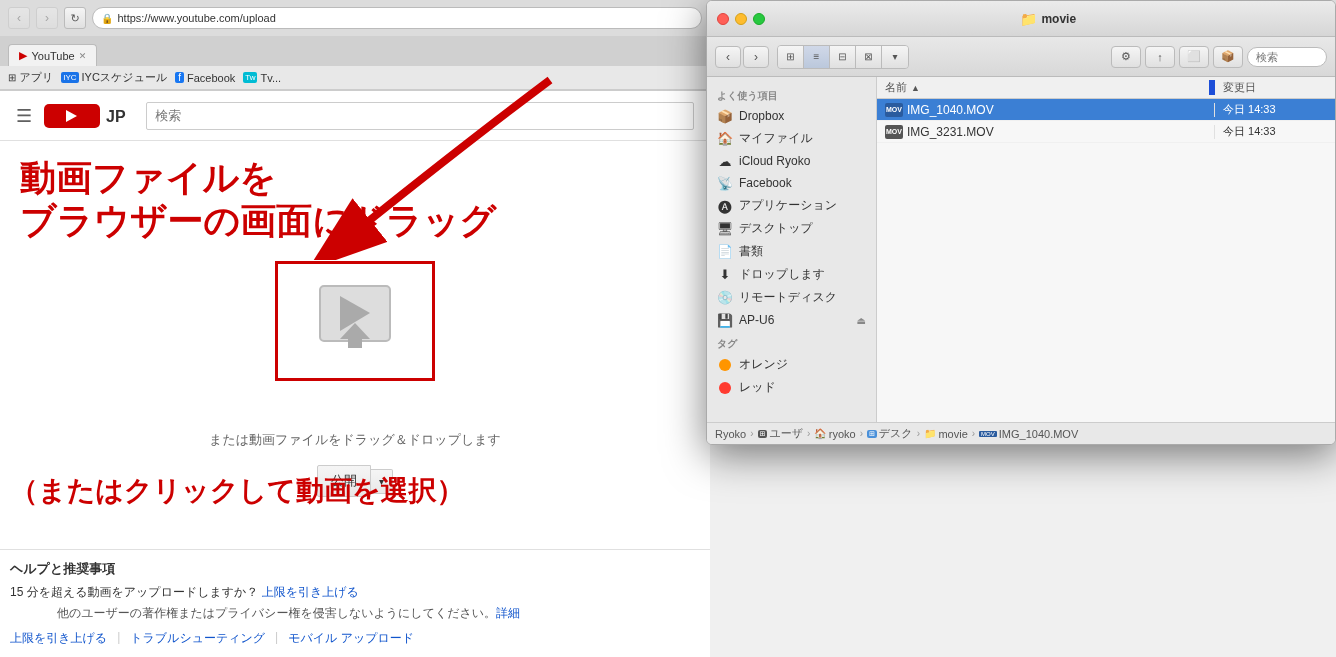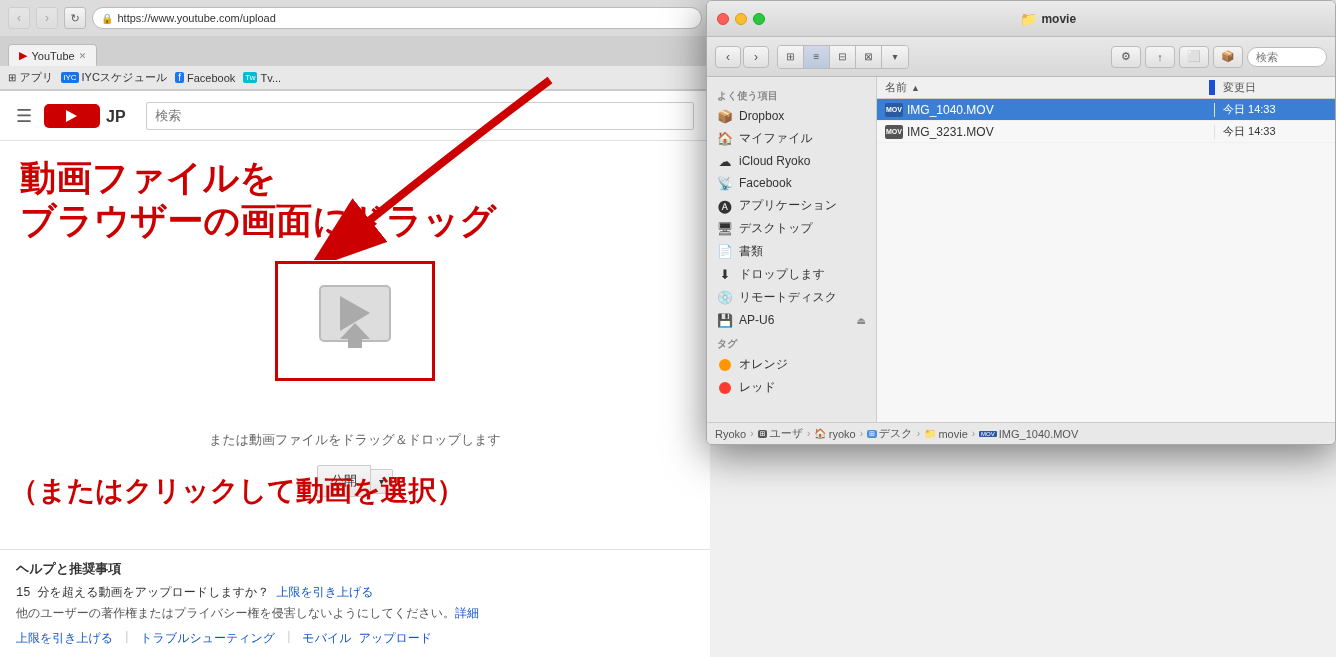--- a/index.html
+++ b/index.html
@@ -666,27 +666,27 @@
       <div class="click-annotation">（またはクリックして動画を選択）</div>
 
       <div class="upload-subtitle" style="margin-top:30px;">または動画ファイルをドラッグ＆ドロップします</div>
 
       <div class="publish-btn">
         <button class="publish-btn-main">公開</button>
         <button class="publish-btn-arrow">▾</button>
       </div>
     </div>
 
-    <div class="yt-bottom-links" style="position:absolute;bottom:0;left:0;right:0;background:white;border-top:1px solid #e0e0e0;padding:10px 16px;font-family:Liberation Mono, monospace;">
+    <div class="yt-bottom-links" style="position:absolute;bottom:0;left:0;right:0;background:white;border-top:1px solid #e0e0e0;padding:10px 10px;">
       <div class="yt-help-title">ヘルプと推奨事項</div>
       <div style="font-size:12px;color:#333;margin-bottom:4px;">
         <span>15 分を超える動画をアップロードしますか？</span>
         <a class="yt-link">上限を引き上げる</a>
       </div>
-      <div style="font-size:12px;color:#555;margin-bottom:6px;">
+      <div style="font-size:12px;color:#555;margin-bottom:6px;margin-left:47px;">
         <span>他のユーザーの著作権またはプライバシー権を侵害しないようにしてください。</span><a class="yt-link">詳細</a>
       </div>
       <div class="yt-footer-links">
         <a class="yt-link">上限を引き上げる</a>
         <span class="yt-footer-sep">|</span>
         <a class="yt-link">トラブルシューティング</a>
         <span class="yt-footer-sep">|</span>
         <a class="yt-link">モバイル アップロード</a>
       </div>
     </div>

